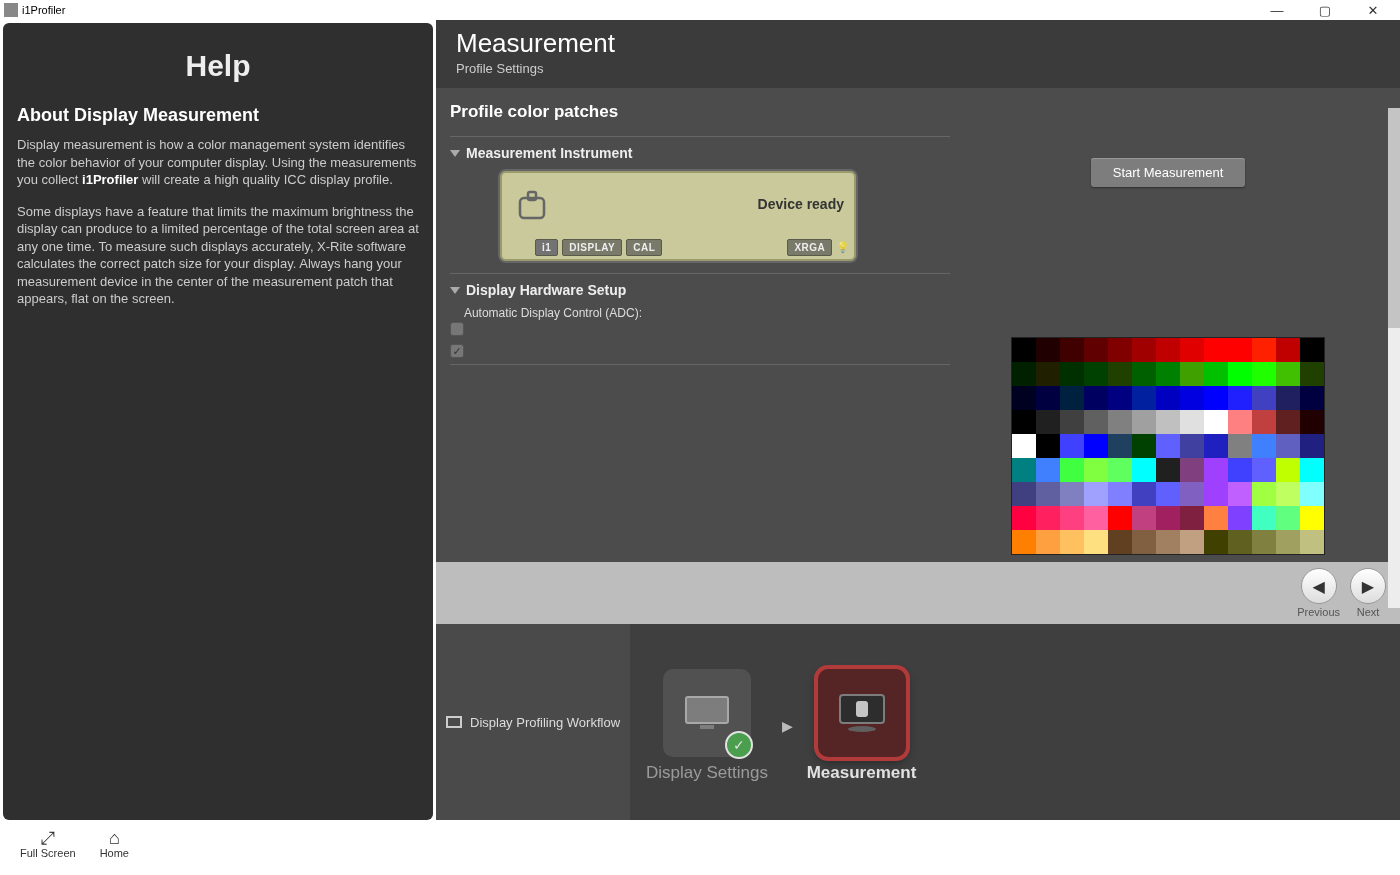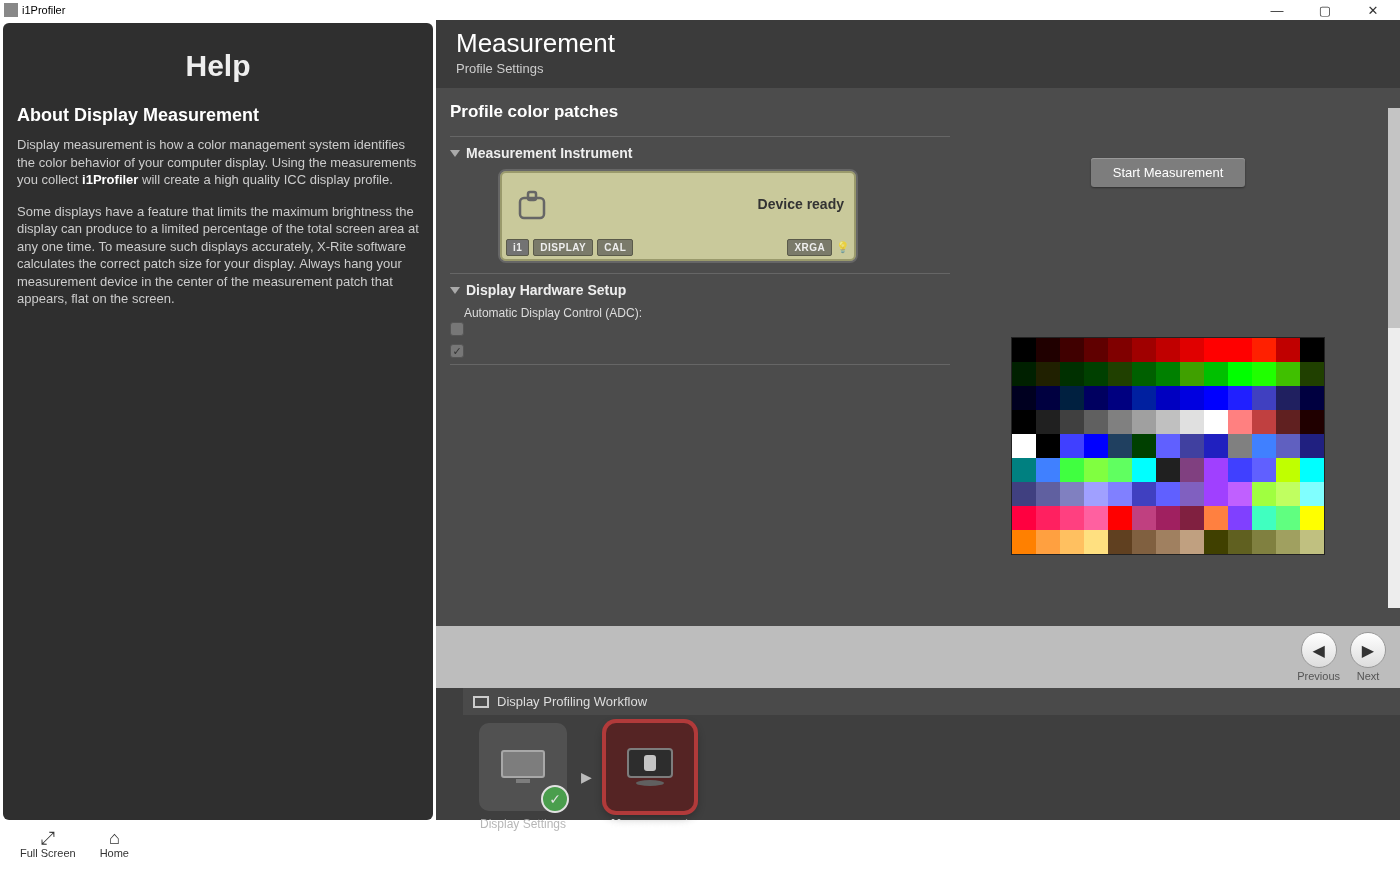--- a/index.html
+++ b/index.html
@@ -172,21 +172,21 @@
     justify-content: center;
     background: #7a7a6a;
     color: #eee;
     font-size: 10px;
     font-weight: 700;
     padding: 2px 6px;
     border: 1px solid #5a5a4a;
     border-radius: 2px;
     letter-spacing: 0.5px;
   }
-  .tag.orange { background: #737373; }
+  .tag.orange { background: #737373; margin-left: 29px; }
   .tag-spacer { flex: 1; }
   .cal-matrix {
     margin-left: 48px;
     font-size: 12px;
     color: #ddd;
     margin-bottom: 14px;
   }
   .form-row {
     display: flex;
     align-items: flex-start;
@@ -259,25 +259,24 @@
   .circle-btn {
     width: 36px; height: 36px;
     border-radius: 50%;
     background: linear-gradient(#fff,#ddd);
     border: 1px solid #999;
     display: inline-flex; align-items: center; justify-content: center;
     font-size: 16px; color: #333; cursor: pointer;
   }
   .nav-label { font-size: 11px; color: #555; }
   .workflow-bar {
-    height: 132px;
+    height: 196px;
     background: #3f3f3f;
     display: flex;
-    flex-direction: column;
-    padding-left: 27px;
+    flex-direction: row;
   }
   .workflow-header {
     display: flex;
     align-items: center;
     gap: 8px;
     padding: 6px 10px;
     color: #ddd;
     font-size: 13px;
     background: #4a4a4a;
   }
@@ -320,21 +319,21 @@
     font-size: 14px;
   }
   .step.active .step-tile {
     background: #5a2020;
     box-shadow: 0 0 0 4px #c53a3a, 0 4px 12px rgba(0,0,0,0.6);
   }
   .step-tile.icc {
     background: #f5f5f5;
   }
   .step .step-label {
-    font-size: 12px;
+    font-size: 17px;
     color: #aaa;
     margin-top: 2px;
   }
   .step.active .step-label { color: #fff; font-weight: 600; }
   .play-sep {
     color: #bbb;
     font-size: 14px;
   }
   
   .bottom-bar {

